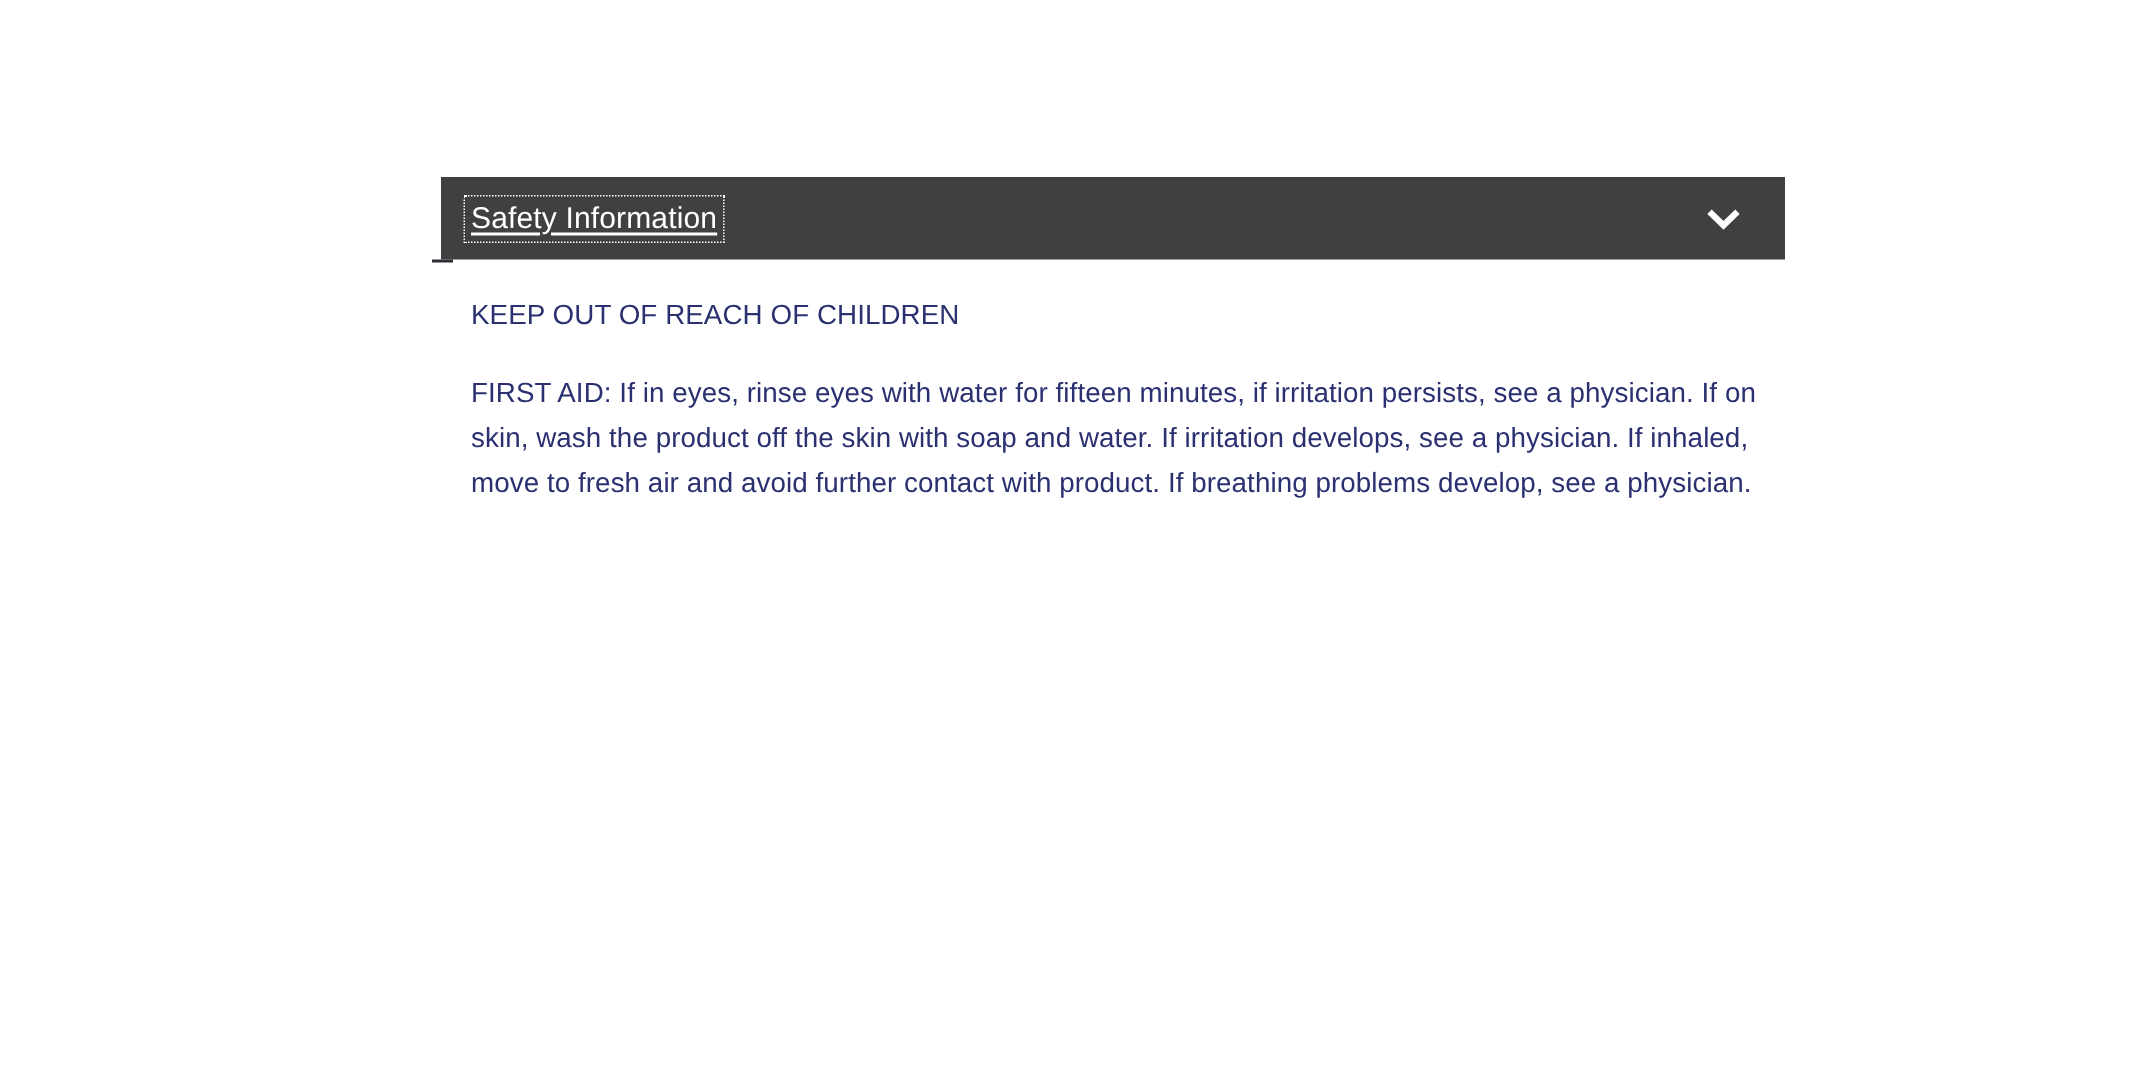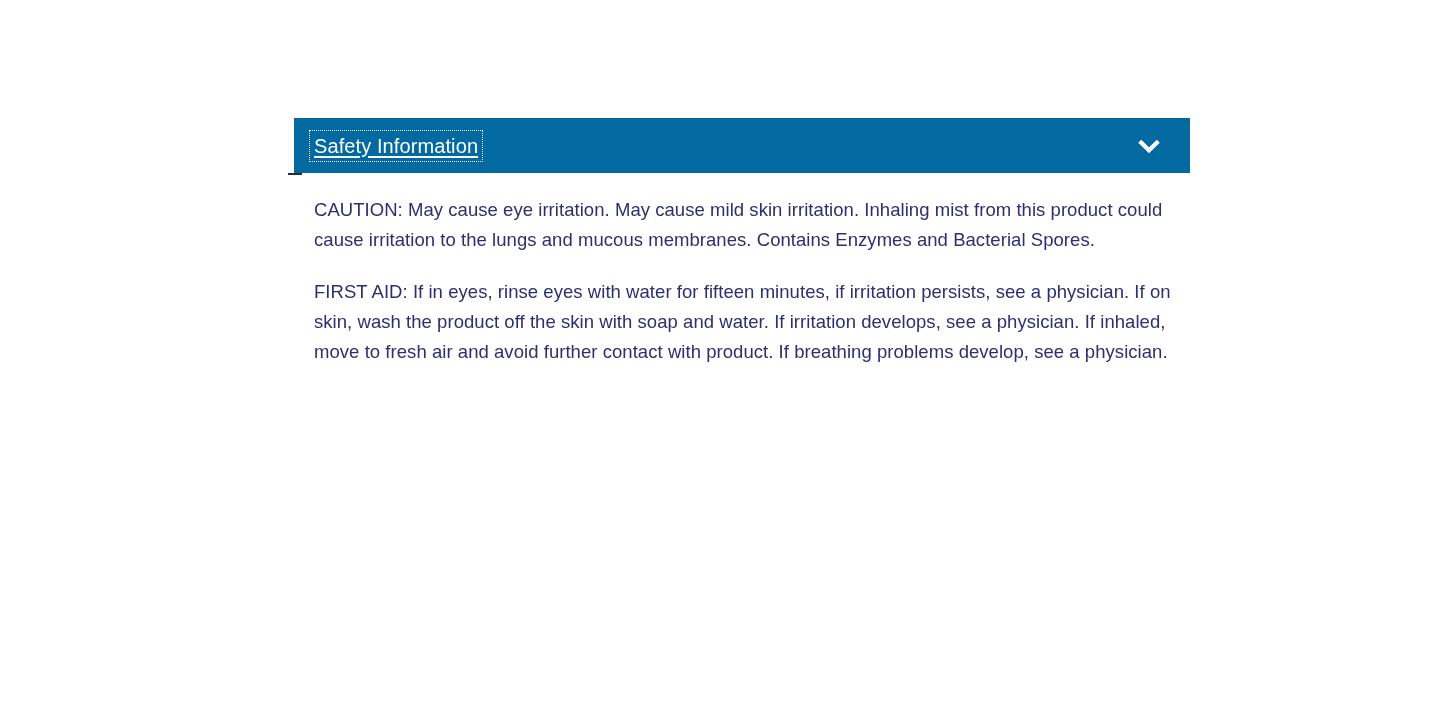--- a/index.html
+++ b/index.html
@@ -20,21 +20,21 @@
   .panel {
     position: absolute;
     left: 294px;
     top: 118px;
     width: 896px;
   }
 
   
   .panel-header {
     position: relative;
-    background: #0369a1;
+    background: #404040;
     height: 55px;
     box-sizing: border-box;
     display: flex;
     align-items: center;
     justify-content: space-between;
     padding: 0 19px 0 19px;
     cursor: pointer;
     user-select: none;
   }
   
@@ -94,17 +94,17 @@
     <span class="panel-title">Safety Information</span>
 
     <span class="chevron-wrap">
       <svg class="chevron" viewBox="0 0 26 26" aria-hidden="true">
         <path d="M5.2 9.6 L13 17.2 L20.8 9.6" fill="none" stroke="#ffffff" stroke-width="4.2" stroke-linecap="square" stroke-linejoin="miter"></path>
       </svg>
     </span>
   </div>
 
   <div class="panel-body">
-    <p>CAUTION: May cause eye irritation. May cause mild skin irritation. Inhaling mist from this product could cause irritation to the lungs and mucous membranes. Contains Enzymes and Bacterial Spores.</p>
+    <p>KEEP OUT OF REACH OF CHILDREN</p>
     <p>FIRST AID: If in eyes, rinse eyes with water for fifteen minutes, if irritation persists, see a physician. If on skin, wash the product off the skin with soap and water. If irritation develops, see a physician. If inhaled, move to fresh air and avoid further contact with product. If breathing problems develop, see a physician.</p>
   </div>
 
 </div>
 
 </body></html>

